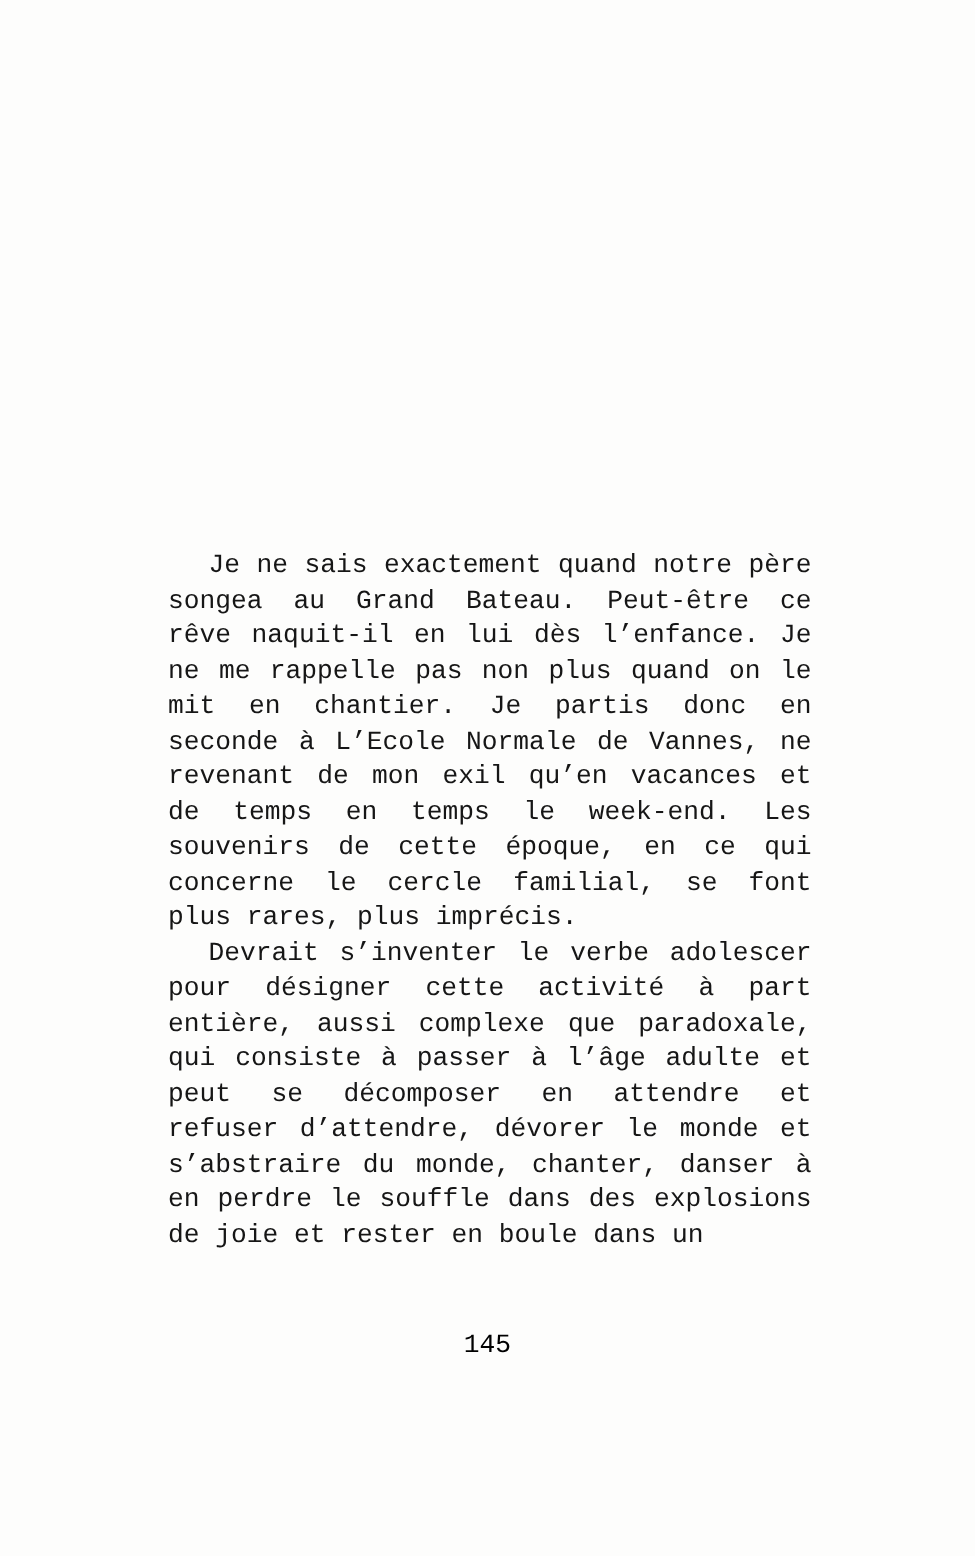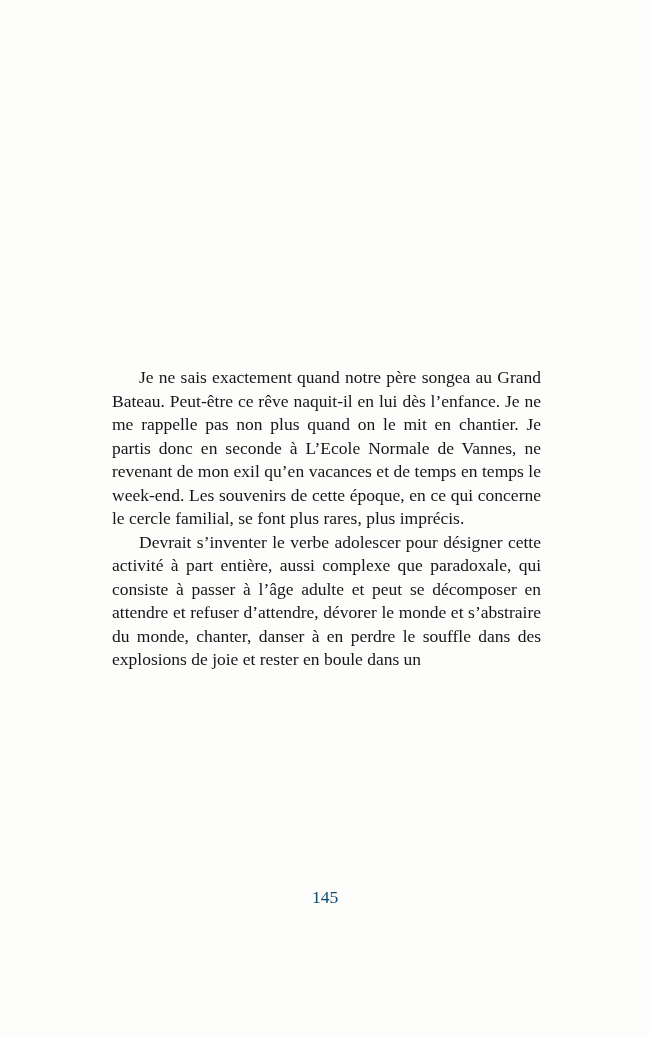--- a/index.html
+++ b/index.html
@@ -5,21 +5,21 @@
   html, body {
     margin: 0;
     padding: 0;
     background: #ffffff;
   }
   .page {
     position: relative;
     width: 650px;
     height: 1037px;
     background: #fdfdfc;
-    font-family: Liberation Serif, serif;
+    font-family: Liberation Mono, monospace;
     color: #161616;
     overflow: hidden;
   }
   .text-block {
     position: absolute;
     top: 366px;
     left: 112px;
     width: 429px;
     font-size: 17.5px;
     line-height: 23.5px;
@@ -34,21 +34,21 @@
     margin-top: 23px;
   }
   .page-number {
     position: absolute;
     top: 886px;
     left: 0;
     width: 650px;
     text-align: center;
     font-size: 17.5px;
     line-height: 23.5px;
-    color: #0c4a6e;
+    color: #000000;
   }
 </style>
 </head>
 <body>
 
 <div class="page">
   <div class="text-block">
     <p>Je ne sais exactement quand notre père songea au Grand Bateau. Peut-être ce rêve naquit-il en lui dès l’enfance. Je ne me rappelle pas non plus quand on le mit en chantier. Je partis donc en seconde à L’Ecole Normale de Vannes, ne revenant de mon exil qu’en vacances et de temps en temps le week-end. Les souvenirs de cette époque, en ce qui concerne le cercle familial, se font plus rares, plus imprécis.</p>
     <p>Devrait s’inventer le verbe adolescer pour désigner cette activité à part entière, aussi complexe que paradoxale, qui consiste à passer à l’âge adulte et peut se décomposer en attendre et refuser d’attendre, dévorer le monde et s’abstraire du monde, chanter, danser à en perdre le souffle dans des explosions de joie et rester en boule dans un</p>
   </div>

